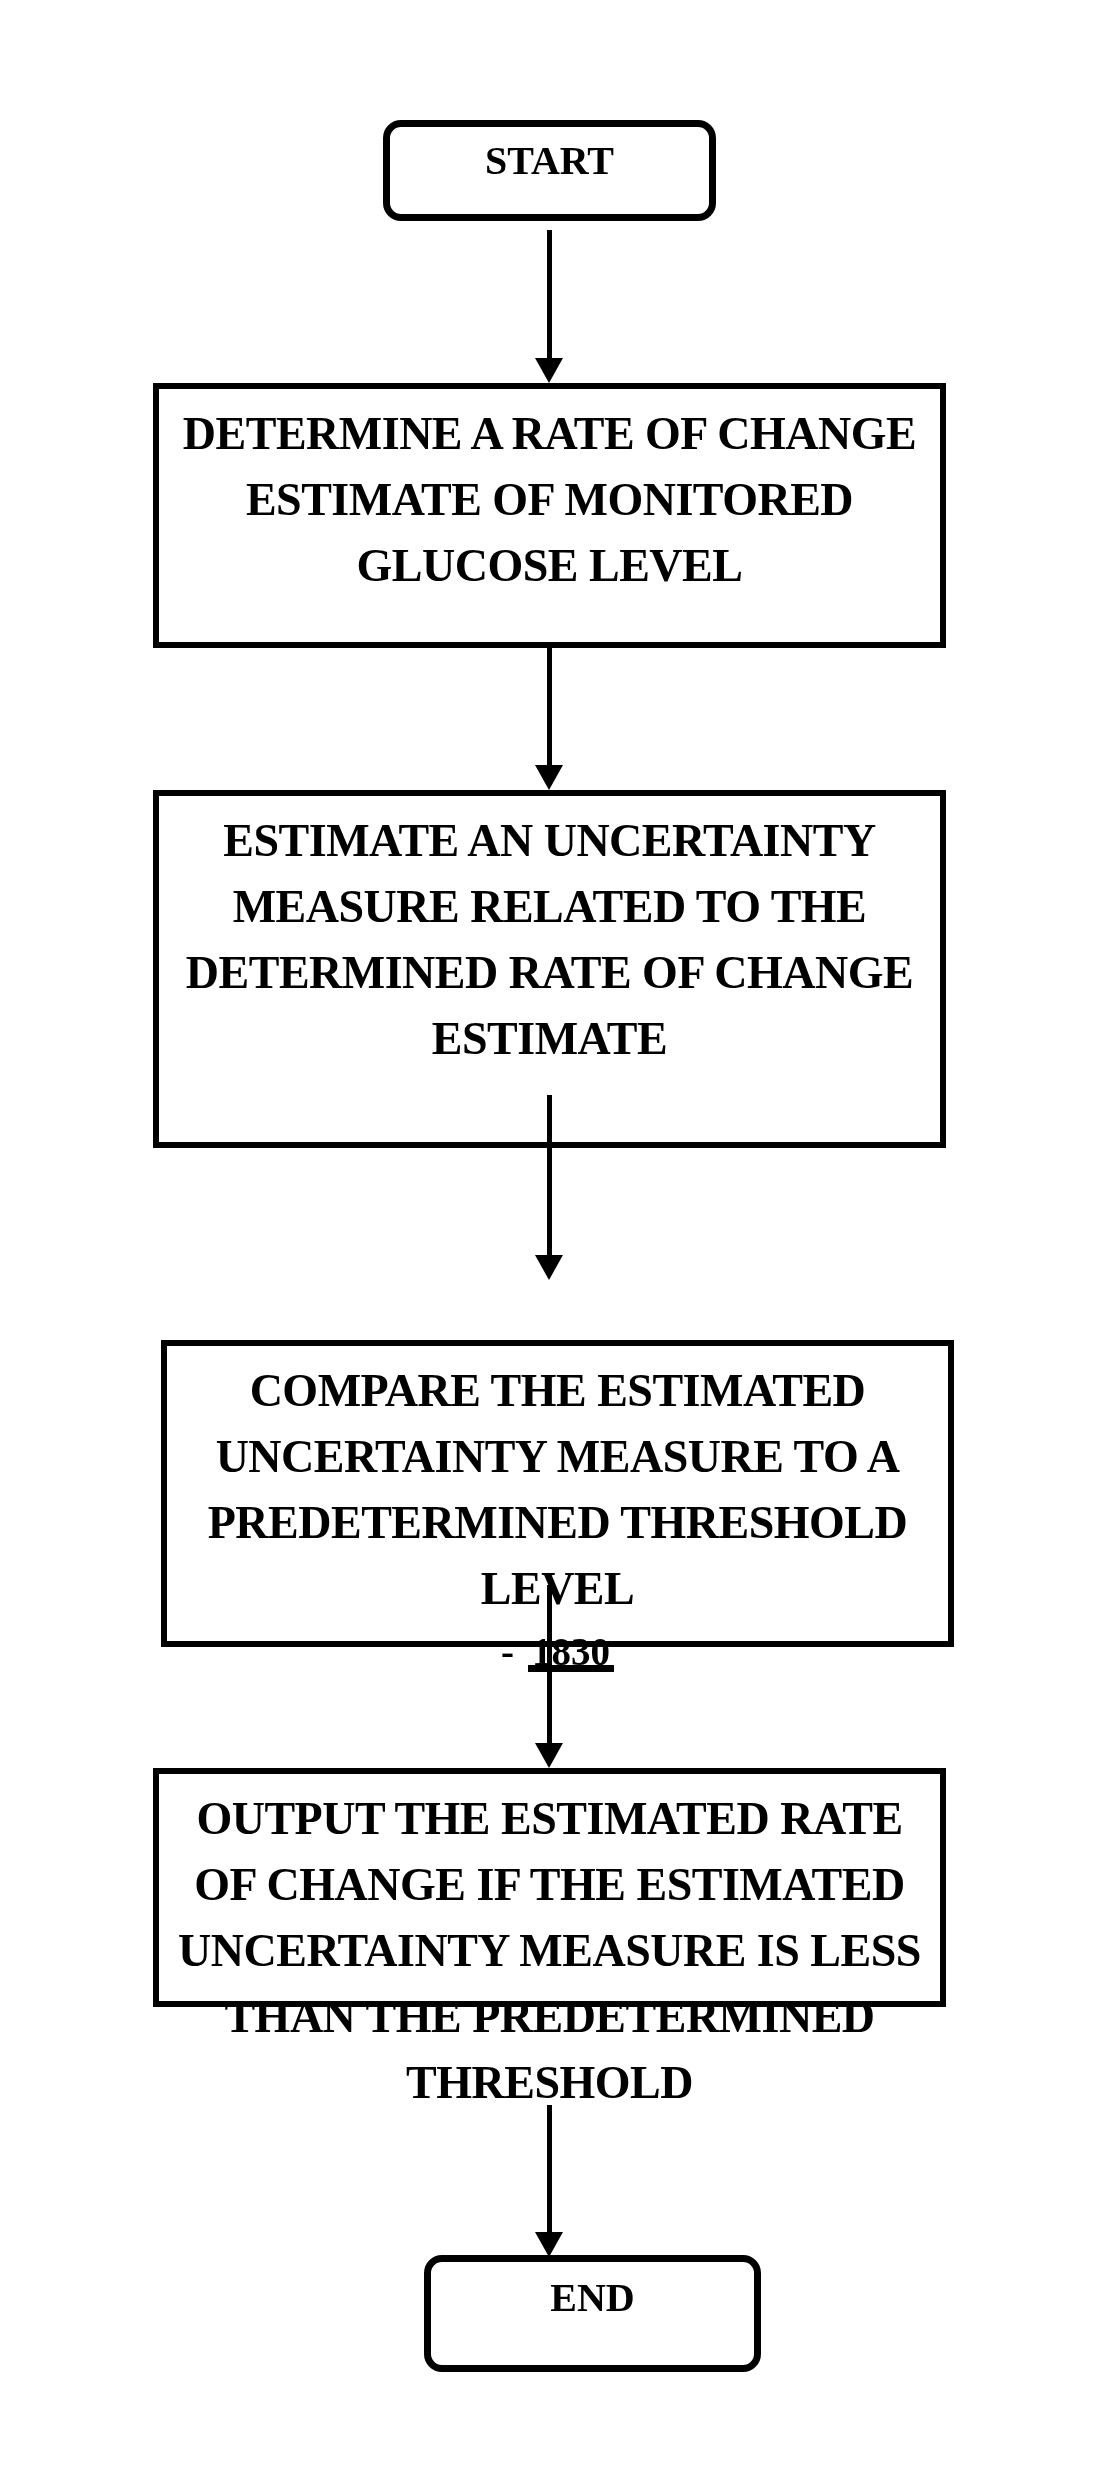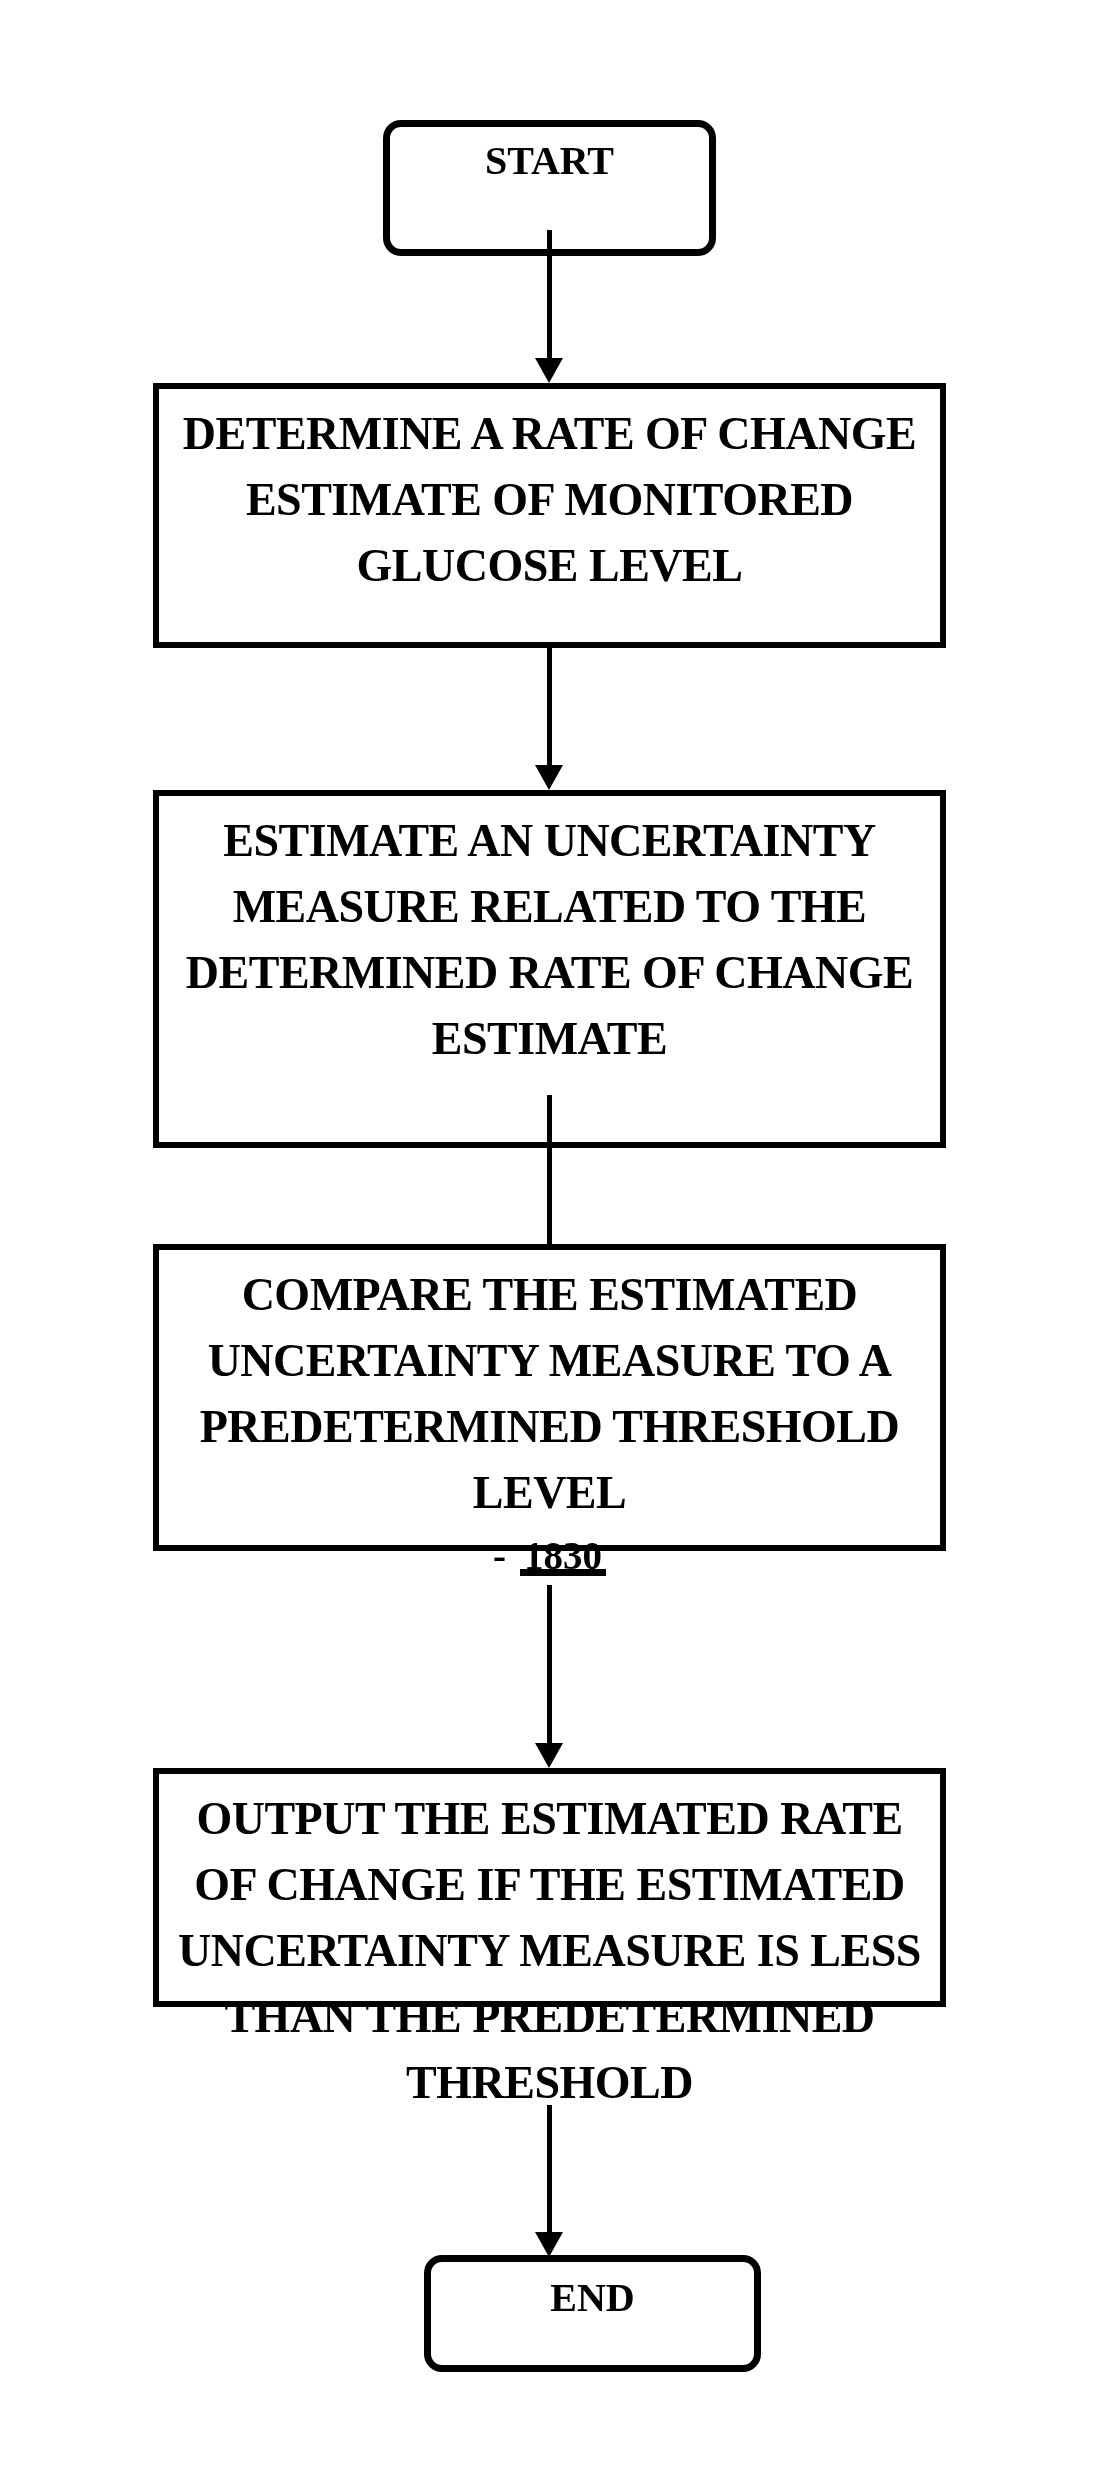--- a/index.html
+++ b/index.html
@@ -17,27 +17,27 @@
     position: absolute;
     box-sizing: border-box;
     background: #ffffff;
     border: 6px solid #000000;
     text-align: center;
   }
   .terminal {
     border-width: 7px;
     border-radius: 18px;
   }
-  .t-start { left: 383px; top: 120px; width: 333px; height: 136px; padding-top: 10px; }
+  .t-start { left: 383px; top: 120px; width: 333px; height: 101px; padding-top: 10px; }
   .t-end   { left: 380px; top: 2255px; width: 337px; height: 117px; padding-top: 12px; margin-left: 44px; }
   .terminal .label { font-size: 40px; line-height: 47px; }
   .process { left: 153px; width: 793px; padding-top: 12px; }
   .p-1810 { top: 383px;  height: 265px; }
   .p-1820 { top: 790px;  height: 358px; }
-  .p-1830 { top: 1244px; height: 307px; }
+  .p-1830 { top: 1340px; height: 307px; margin-left: 8px; }
   .p-1840 { top: 1768px; height: 239px; }
   .process .label {
     font-size: 46px;
     line-height: 66px;
     white-space: pre-line;
     letter-spacing: -0.5px;
   }
   .ref { font-size: 39px; line-height: 47px; margin-top: 6px; }
   .ref .dash { margin-right: 14px; }
   .ref .num {

